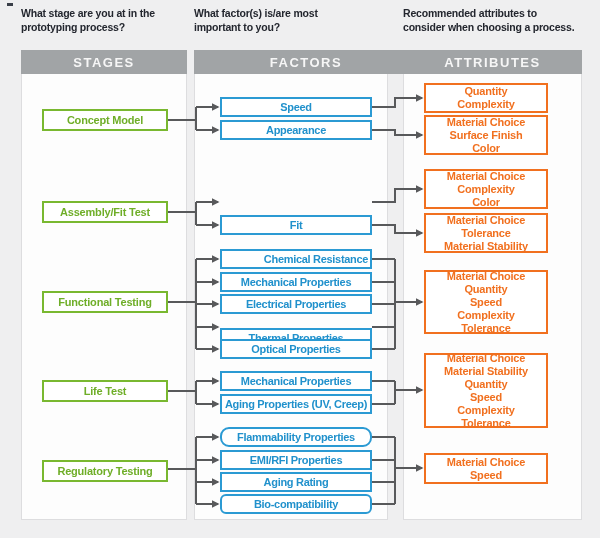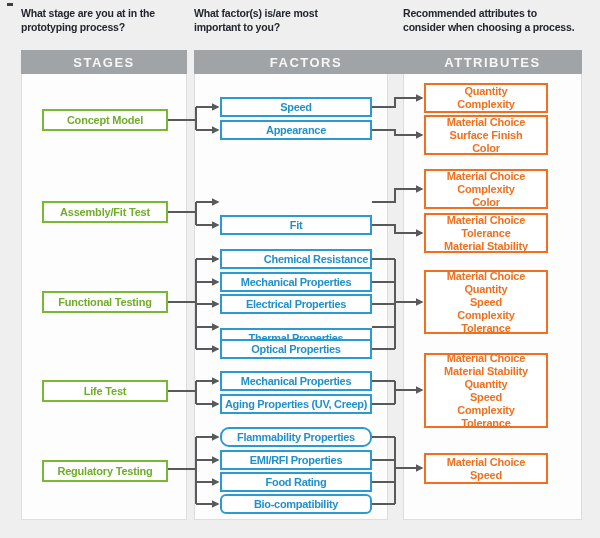--- a/index.html
+++ b/index.html
@@ -145,21 +145,21 @@
   <div class="box factor" style="top:215px;">Fit</div>
   <div class="box factor" style="top:249px;padding-left:40px;">Chemical Resistance</div>
   <div class="box factor" style="top:272px;">Mechanical Properties</div>
   <div class="box factor" style="top:294px;">Electrical Properties</div>
   <div class="box factor" style="top:317px;margin-top:11px;">Thermal Properties</div>
   <div class="box factor" style="top:339px;">Optical Properties</div>
   <div class="box factor" style="top:371px;">Mechanical Properties</div>
   <div class="box factor" style="top:394px;">Aging Properties (UV, Creep)</div>
   <div class="box factor" style="top:427px;border-radius:9px;">Flammability Properties</div>
   <div class="box factor" style="top:450px;">EMI/RFI Properties</div>
-  <div class="box factor" style="top:472px;">Food Rating</div>
+  <div class="box factor" style="top:472px;">Aging Rating</div>
   <div class="box factor" style="top:494px;border-radius:6px;">Bio-compatibility</div>
 
   <div class="box attr" style="top:83px;height:30px;">
     <div>Quantity</div>
     <div>Complexity</div>
   </div>
   <div class="box attr" style="top:115px;height:40px;">
     <div>Material Choice</div>
     <div>Surface Finish</div>
     <div>Color</div>

